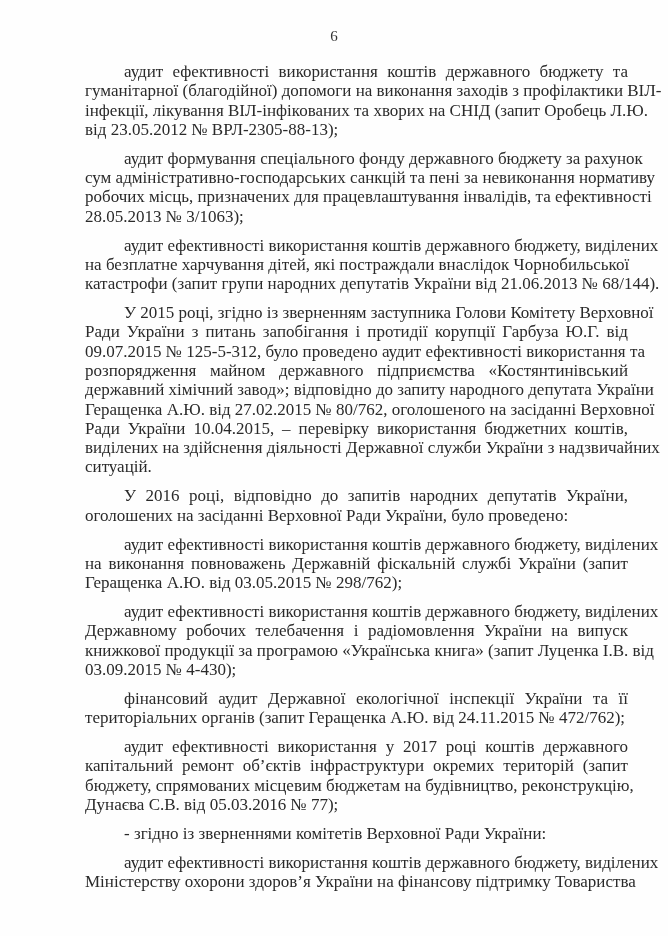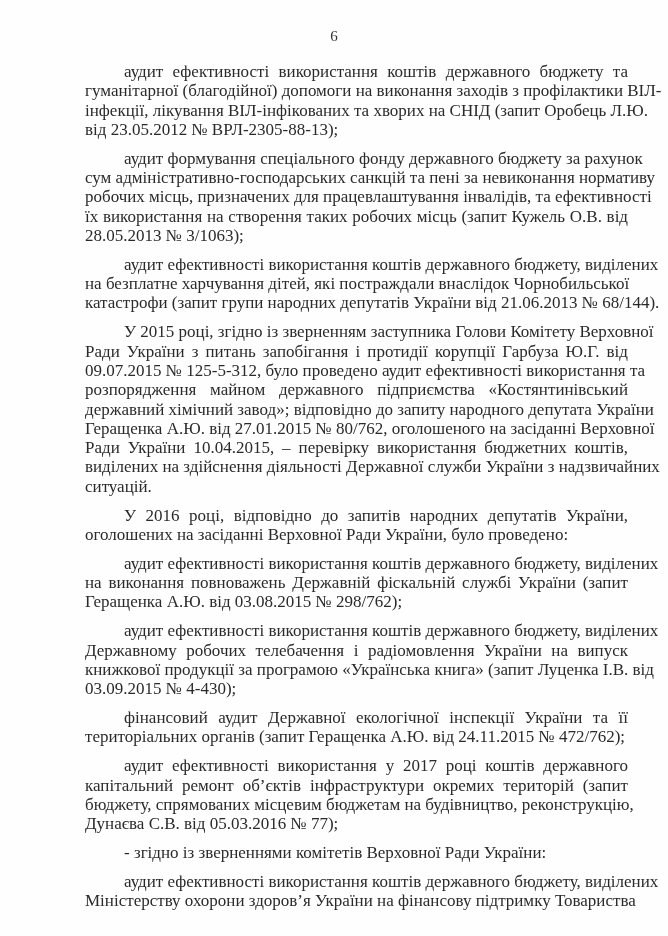--- a/index.html
+++ b/index.html
@@ -35,47 +35,46 @@
       <div class="para">
         <span class="line first">аудит ефективності використання коштів державного бюджету та</span>
         <span class="line">гуманітарної (благодійної) допомоги на виконання заходів з профілактики ВІЛ-</span>
         <span class="line">інфекції, лікування ВІЛ-інфікованих та хворих на СНІД (запит Оробець Л.Ю.</span>
         <span class="line last">від 23.05.2012 № ВРЛ-2305-88-13);</span>
       </div>
       <div class="para">
         <span class="line first">аудит формування спеціального фонду державного бюджету за рахунок</span>
         <span class="line">сум адміністративно-господарських санкцій та пені за невиконання нормативу</span>
         <span class="line">робочих місць, призначених для працевлаштування інвалідів, та ефективності</span>
-        <span class="line">їх використання на створення таких робочих місць (запит Кужель О.В. від</span>
         <span class="line last">28.05.2013 № 3/1063);</span>
       </div>
       <div class="para">
         <span class="line first">аудит ефективності використання коштів державного бюджету, виділених</span>
         <span class="line">на безплатне харчування дітей, які постраждали внаслідок Чорнобильської</span>
         <span class="line last">катастрофи (запит групи народних депутатів України від 21.06.2013 № 68/144).</span>
       </div>
       <div class="para">
         <span class="line first">У 2015 році, згідно із зверненням заступника Голови Комітету Верховної</span>
         <span class="line">Ради України з питань запобігання і протидії корупції Гарбуза Ю.Г. від</span>
         <span class="line">09.07.2015 № 125-5-312, було проведено аудит ефективності використання та</span>
         <span class="line">розпорядження майном державного підприємства «Костянтинівський</span>
         <span class="line">державний хімічний завод»; відповідно до запиту народного депутата України</span>
-        <span class="line">Геращенка А.Ю. від 27.01.2015 № 80/762, оголошеного на засіданні Верховної</span>
+        <span class="line">Геращенка А.Ю. від 27.02.2015 № 80/762, оголошеного на засіданні Верховної</span>
         <span class="line">Ради України 10.04.2015, – перевірку використання бюджетних коштів,</span>
         <span class="line">виділених на здійснення діяльності Державної служби України з надзвичайних</span>
         <span class="line last">ситуацій.</span>
       </div>
       <div class="para">
         <span class="line first">У 2016 році, відповідно до запитів народних депутатів України,</span>
         <span class="line last">оголошених на засіданні Верховної Ради України, було проведено:</span>
       </div>
       <div class="para">
         <span class="line first">аудит ефективності використання коштів державного бюджету, виділених</span>
         <span class="line">на виконання повноважень Державній фіскальній службі України (запит</span>
-        <span class="line last">Геращенка А.Ю. від 03.08.2015 № 298/762);</span>
+        <span class="line last">Геращенка А.Ю. від 03.05.2015 № 298/762);</span>
       </div>
       <div class="para">
         <span class="line first">аудит ефективності використання коштів державного бюджету, виділених</span>
         <span class="line">Державному робочих телебачення і радіомовлення України на випуск</span>
         <span class="line">книжкової продукції за програмою «Українська книга» (запит Луценка І.В. від</span>
         <span class="line last">03.09.2015 № 4-430);</span>
       </div>
       <div class="para">
         <span class="line first">фінансовий аудит Державної екологічної інспекції України та її</span>
         <span class="line last">територіальних органів (запит Геращенка А.Ю. від 24.11.2015 № 472/762);</span>

